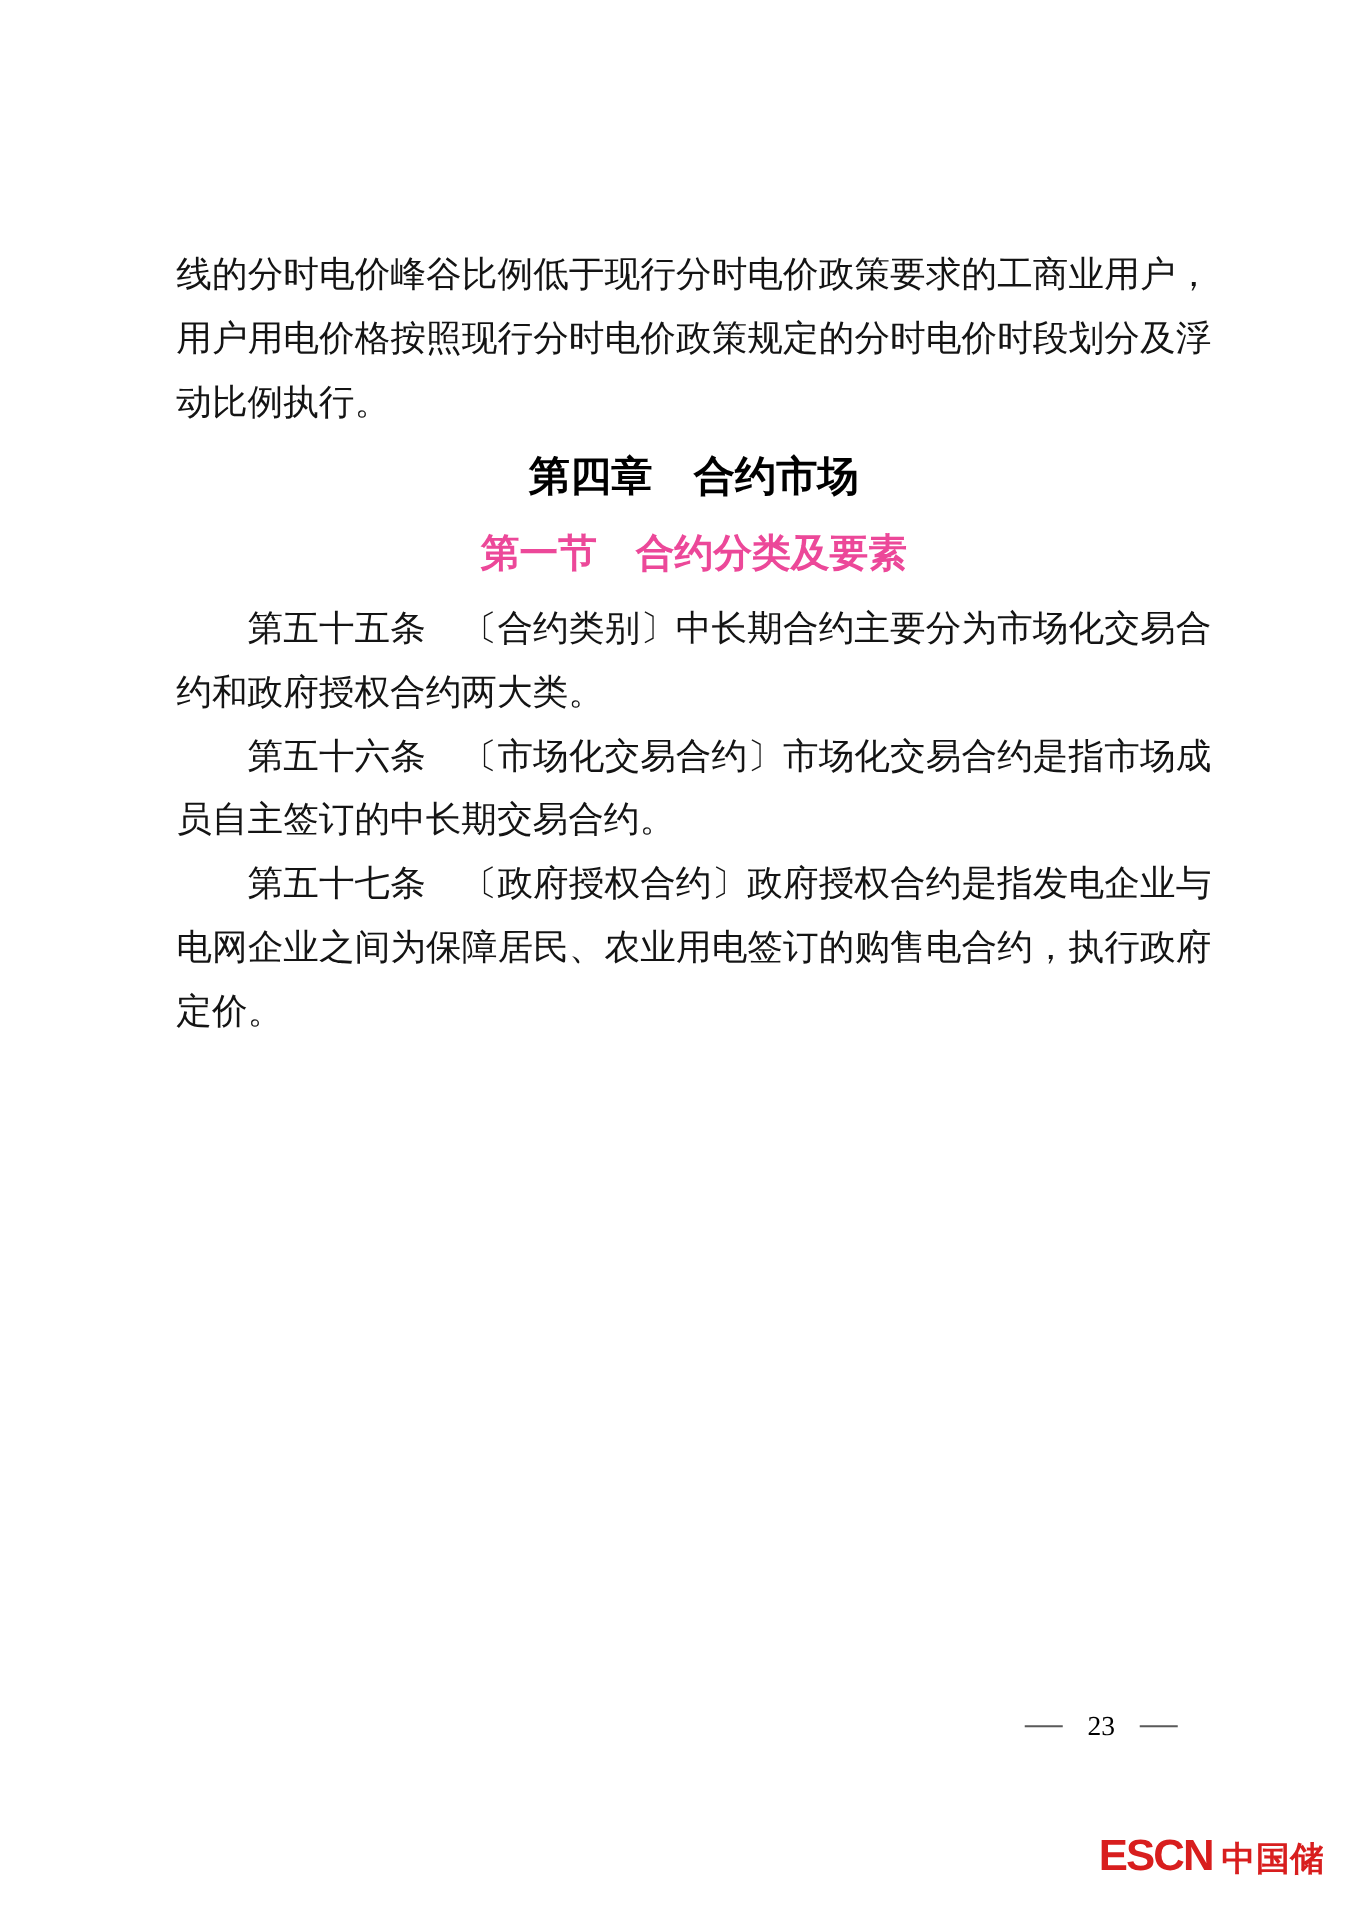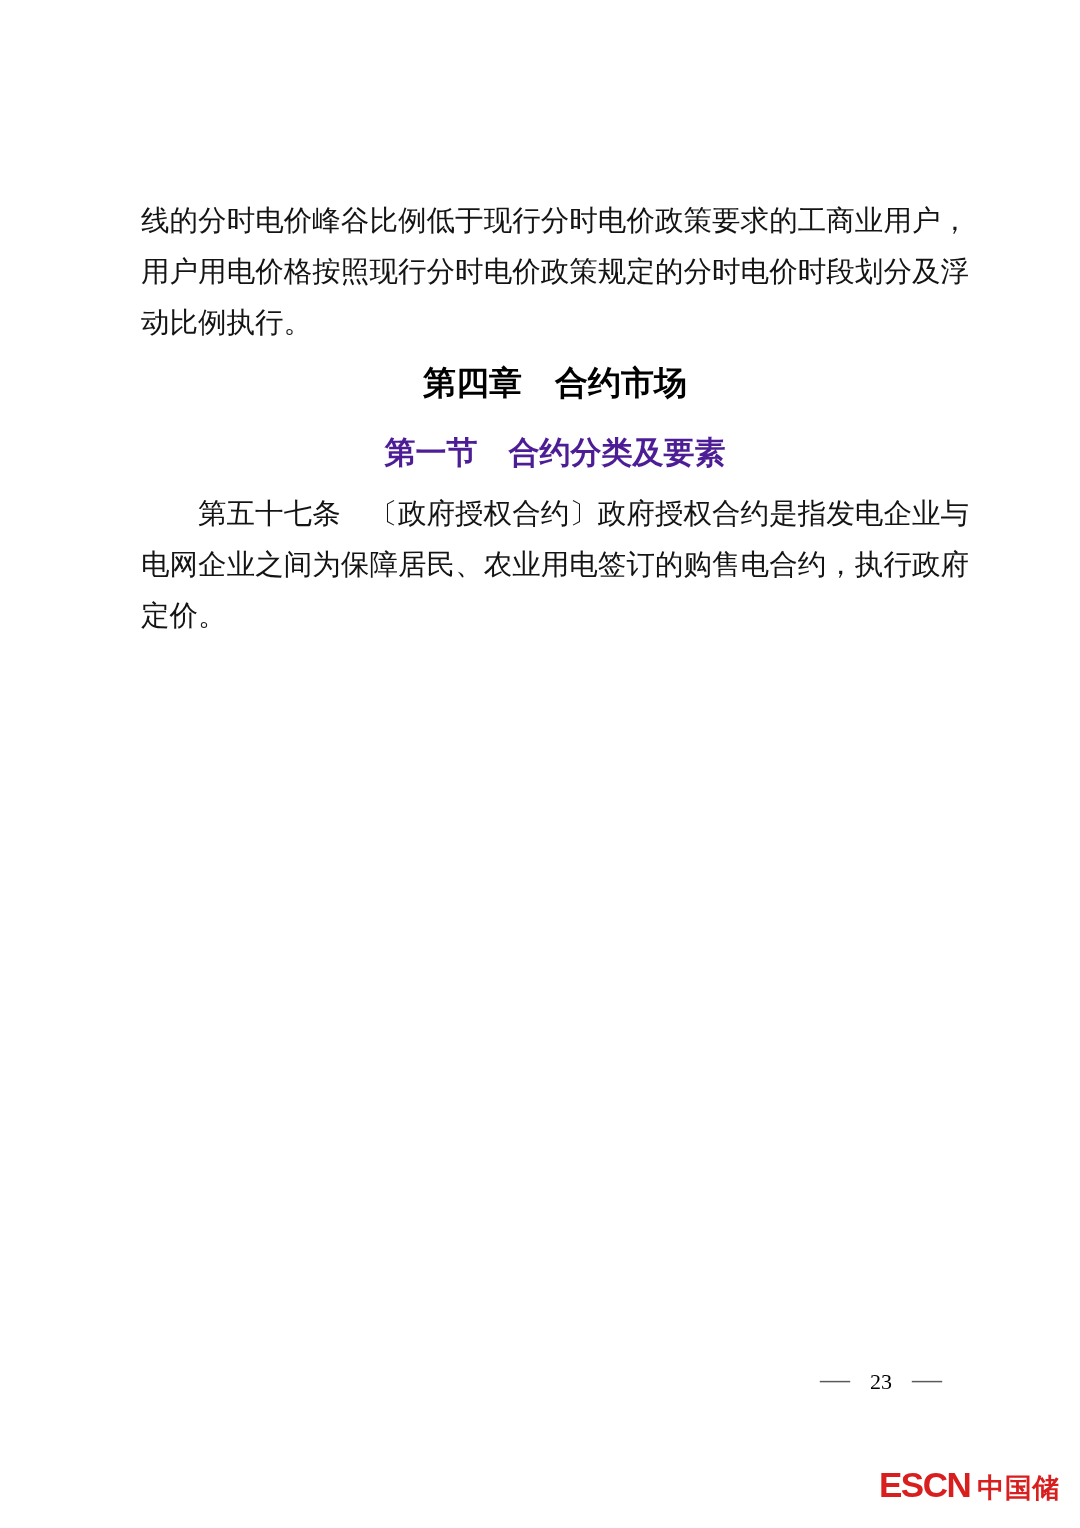--- a/index.html
+++ b/index.html
@@ -27,36 +27,36 @@
     font-size: 28.5px;
     line-height: 51px;
     text-align: justify;
     text-justify: inter-ideograph;
     word-break: break-all;
   }
   .para.indent {
     text-indent: 57px;
   }
   .chapter-heading {
-    margin: 10px 0 18px 0;
+    margin: 10px 0 8px 0;
     text-align: center;
-    font-family: Liberation Serif, serif;
+    font-family: Liberation Mono, monospace;
     font-weight: bold;
     font-size: 33px;
     line-height: 51px;
     color: #000000;
   }
   .section-heading {
     margin: 0 0 10px 0;
     text-align: center;
     font-family: "Liberation Serif", "DejaVu Serif", serif;
     font-weight: bold;
     font-size: 31px;
     line-height: 51px;
-    color: #4c1d95;
+    color: #ec4899;
   }
   .page-footer {
     position: absolute;
     left: 820px;
     top: 1362px;
     display: flex;
     align-items: baseline;
     gap: 20px;
     font-size: 30px;
     line-height: 34px;
@@ -99,20 +99,22 @@
 <body>
 
 <div class="page">
 
   <main class="body-text">
     <p class="para">线的分时电价峰谷比例低于现行分时电价政策要求的工商业用户，用户用电价格按照现行分时电价政策规定的分时电价时段划分及浮动比例执行。</p>
 
     <h2 class="chapter-heading">第四章　合约市场</h2>
     <h3 class="section-heading">第一节　合约分类及要素</h3>
 
+    <p class="para indent">第五十五条　〔合约类别〕中长期合约主要分为市场化交易合约和政府授权合约两大类。</p>
+    <p class="para indent">第五十六条　〔市场化交易合约〕市场化交易合约是指市场成员自主签订的中长期交易合约。</p>
     <p class="para indent">第五十七条　〔政府授权合约〕政府授权合约是指发电企业与电网企业之间为保障居民、农业用电签订的购售电合约，执行政府定价。</p>
   </main>
 
   <div class="page-footer">
     <span class="footer-dash">—</span>
     <span class="footer-num">23</span>
     <span class="footer-dash">—</span>
   </div>
 
   <div class="logo">

